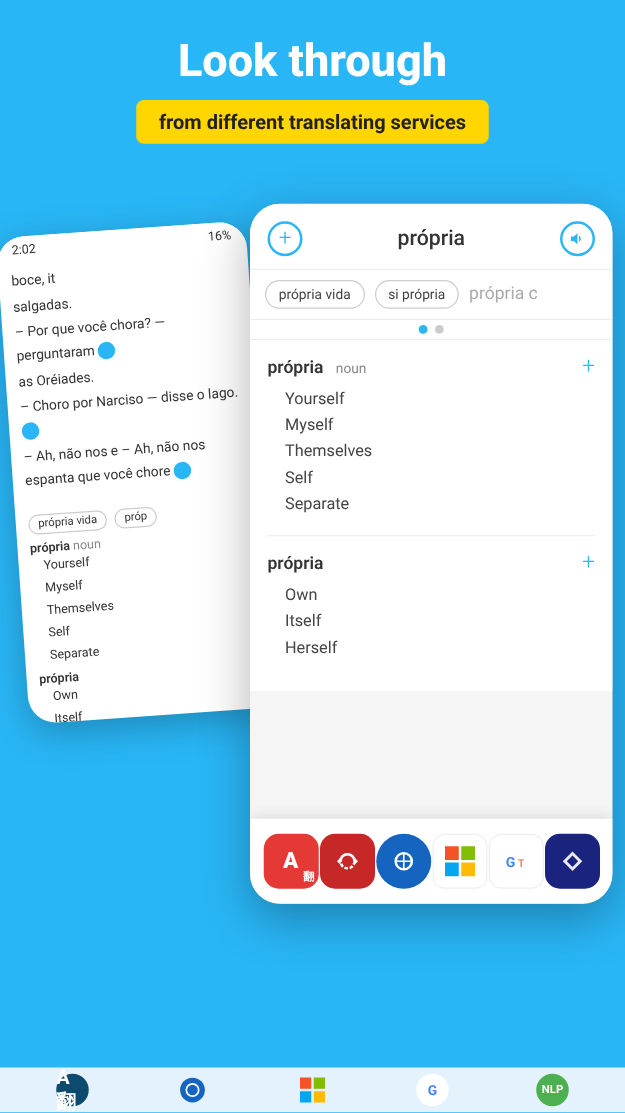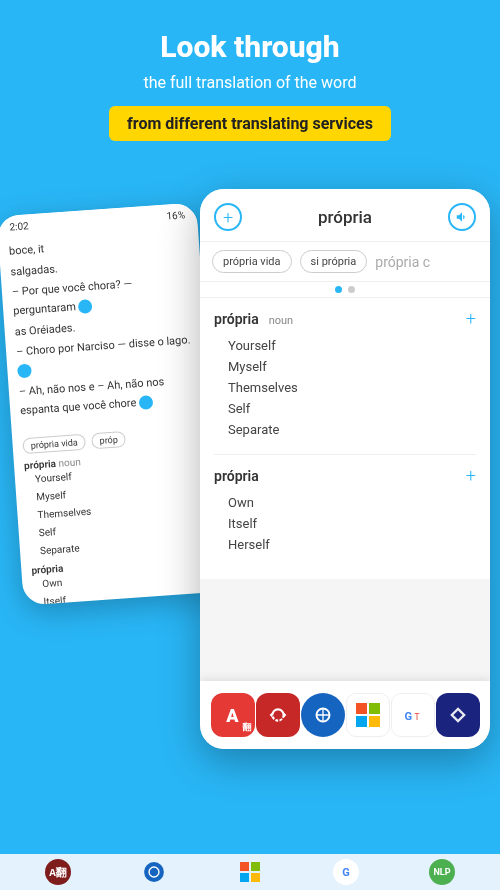--- a/index.html
+++ b/index.html
@@ -13,21 +13,21 @@
       position: relative;
     }
 
     .top-section {
       background: #29b6f6;
       text-align: center;
       padding: 30px 20px 20px;
     }
 
     .headline {
-      font-size: 30px;
+      font-size: 36px;
       font-weight: 800;
       color: #ffffff;
       line-height: 1.1;
       margin-bottom: 10px;
     }
 
     .subheadline {
       font-size: 16px;
       color: #ffffff;
       margin-bottom: 14px;
@@ -325,21 +325,20 @@
       align-items: center;
       justify-content: center;
       font-size: 14px;
     }
   </style>
 </head>
 <body>
 
 <div class="top-section">
   <div class="headline">Look through</div>
-  <div class="subheadline">the full translation of the word</div>
   <div class="highlight-banner">from different translating services</div>
 </div>
 
 <div class="phones-container">
 
   <div class="phone-back">
     <div class="phone-back-statusbar">
       <span>2:02</span>
       <span>16%</span>
     </div>
@@ -480,21 +479,21 @@
           <polygon points="20,13 27,20 20,27 13,20" fill="#1a237e"></polygon>
         </svg>
       </div>
 
     </div>
   </div>
 
 </div>
 
 <div class="app-bottom-bar">
-  <div class="bottom-icon" style="background:#7f1d1d; color:#fff; font-size:11px; font-weight:700;font-family:Liberation Mono, monospace;">A翻</div>
+  <div class="bottom-icon" style="background:#0c4a6e; color:#fff; font-size:16px; font-weight:700;">A翻</div>
   <div class="bottom-icon">
     <svg width="22" height="22" viewBox="0 0 40 40">
       <circle cx="20" cy="20" r="18" fill="#1565c0"></circle>
       <circle cx="20" cy="20" r="9" stroke="white" stroke-width="2.5" fill="none"></circle>
     </svg>
   </div>
   <div class="bottom-icon">
     <div class="ms-logo" style="width:20px; height:20px;">
       <span></span>
         <span></span>

